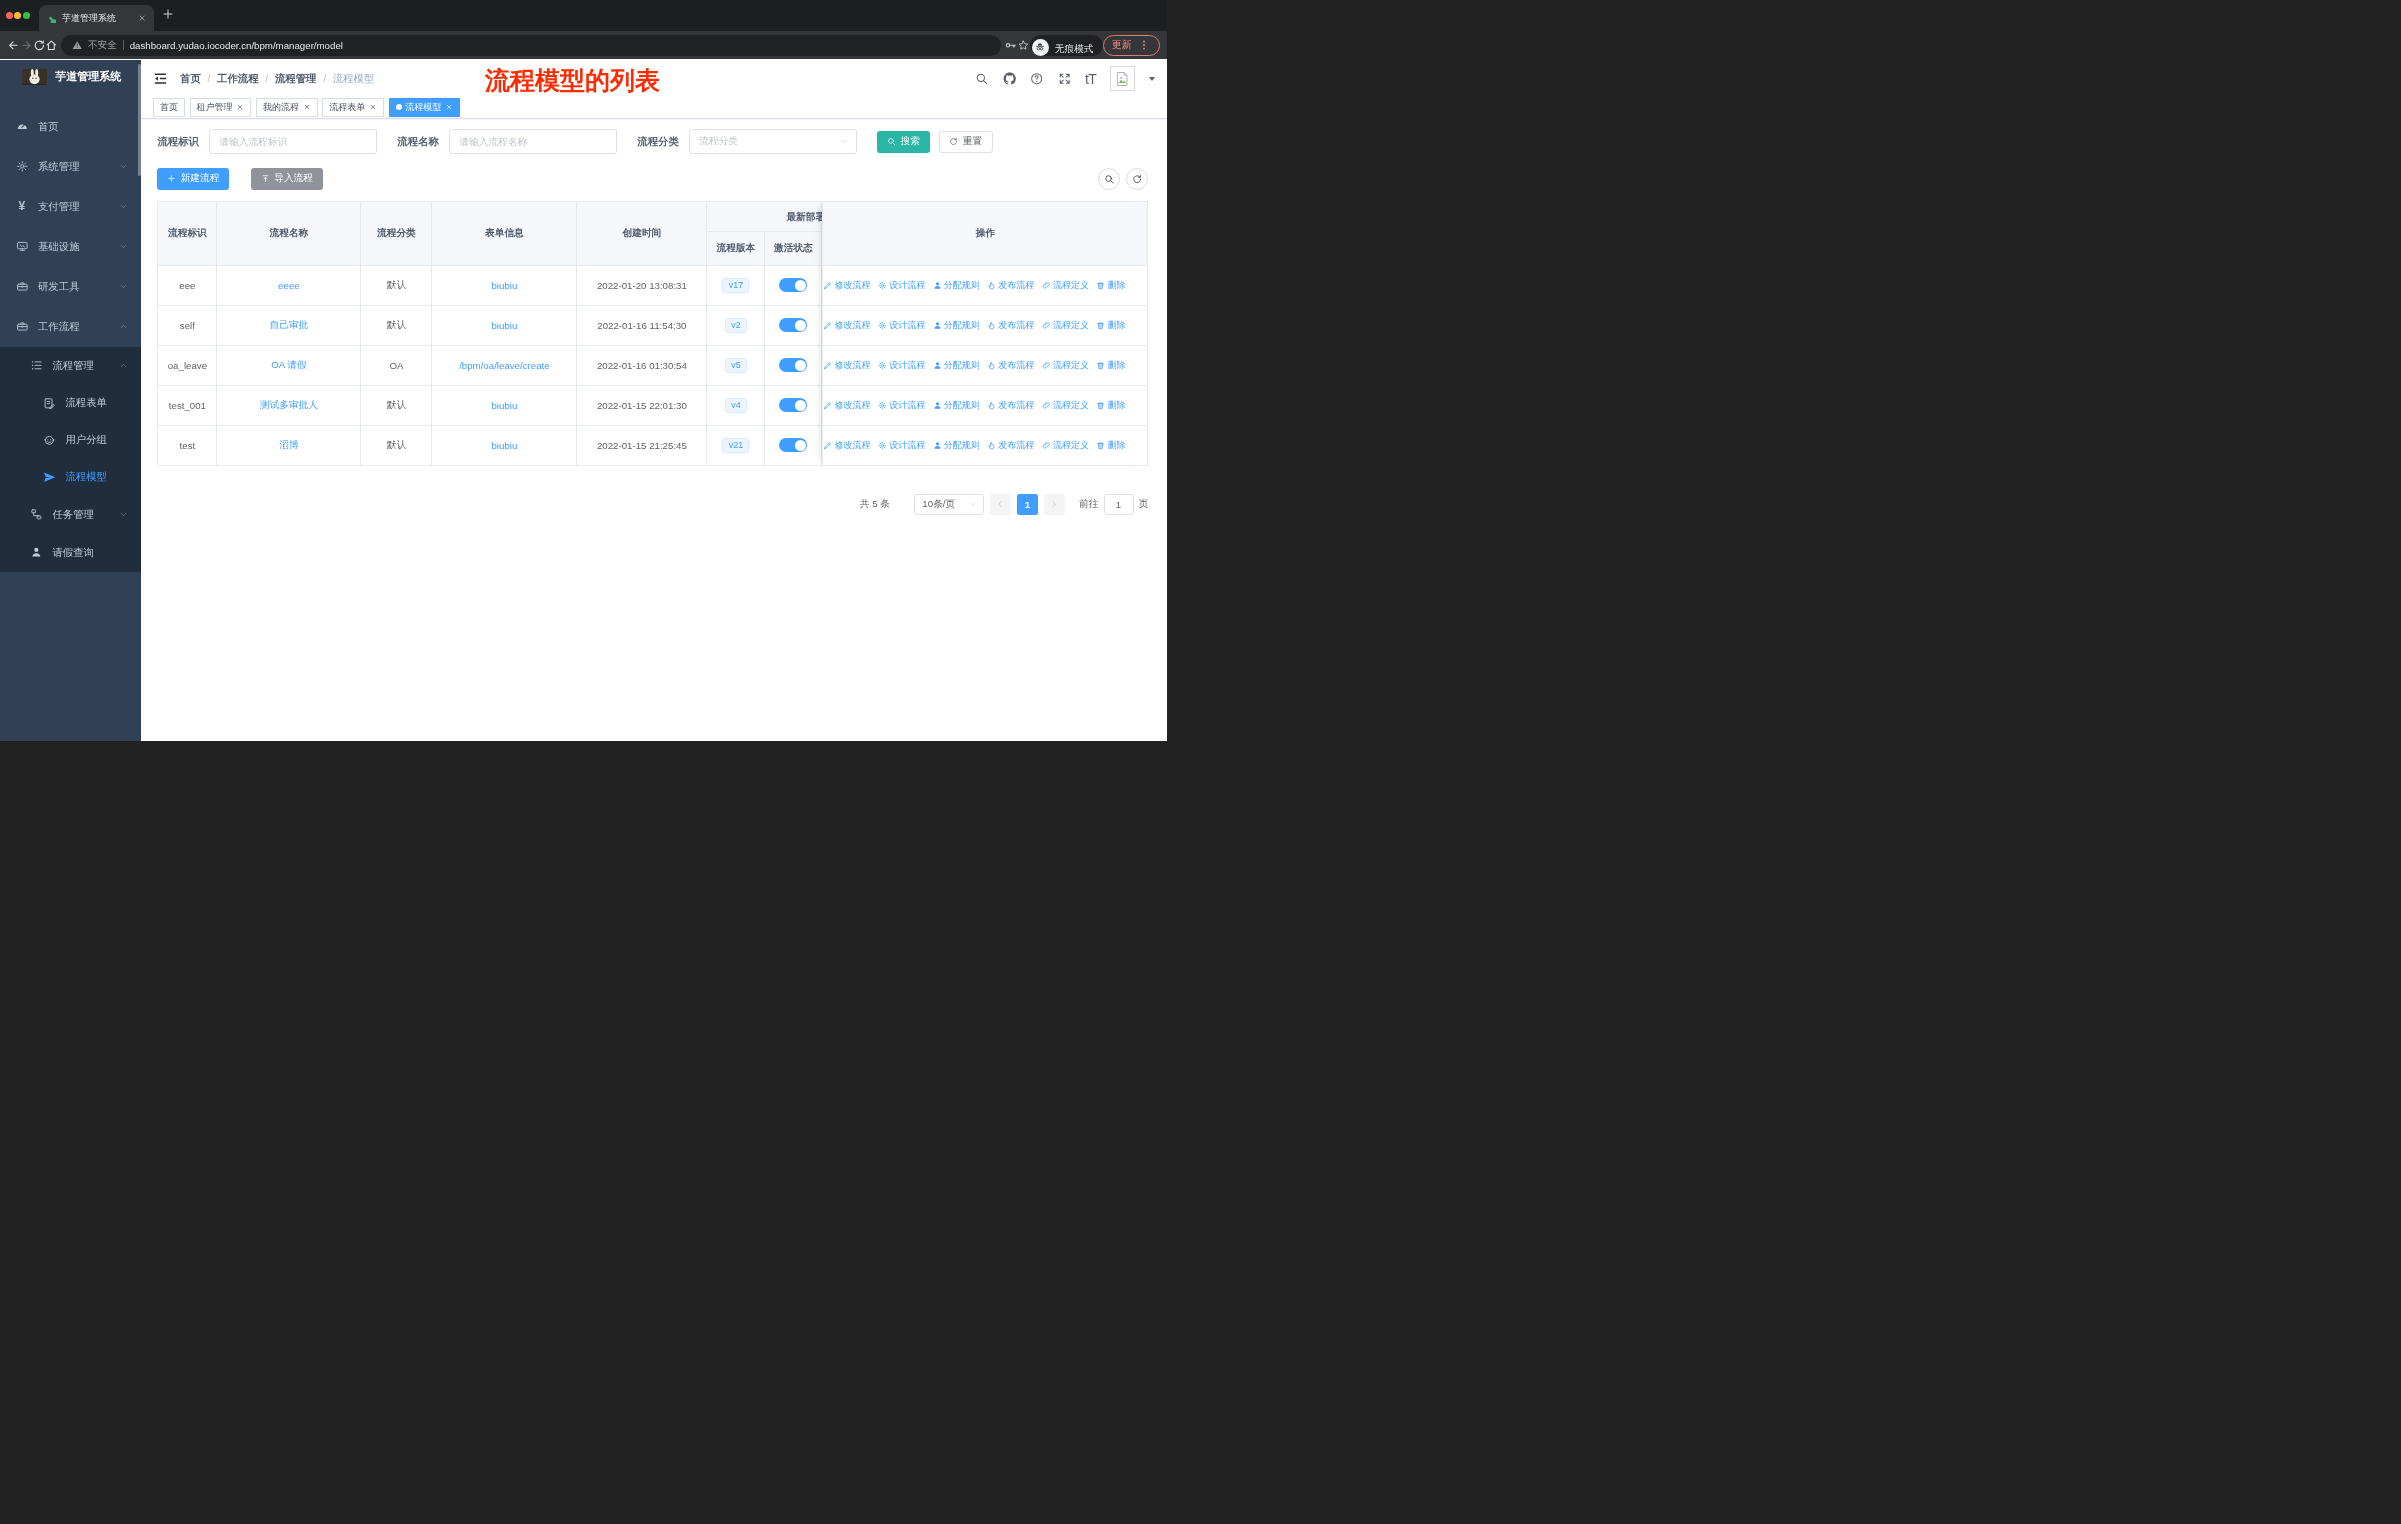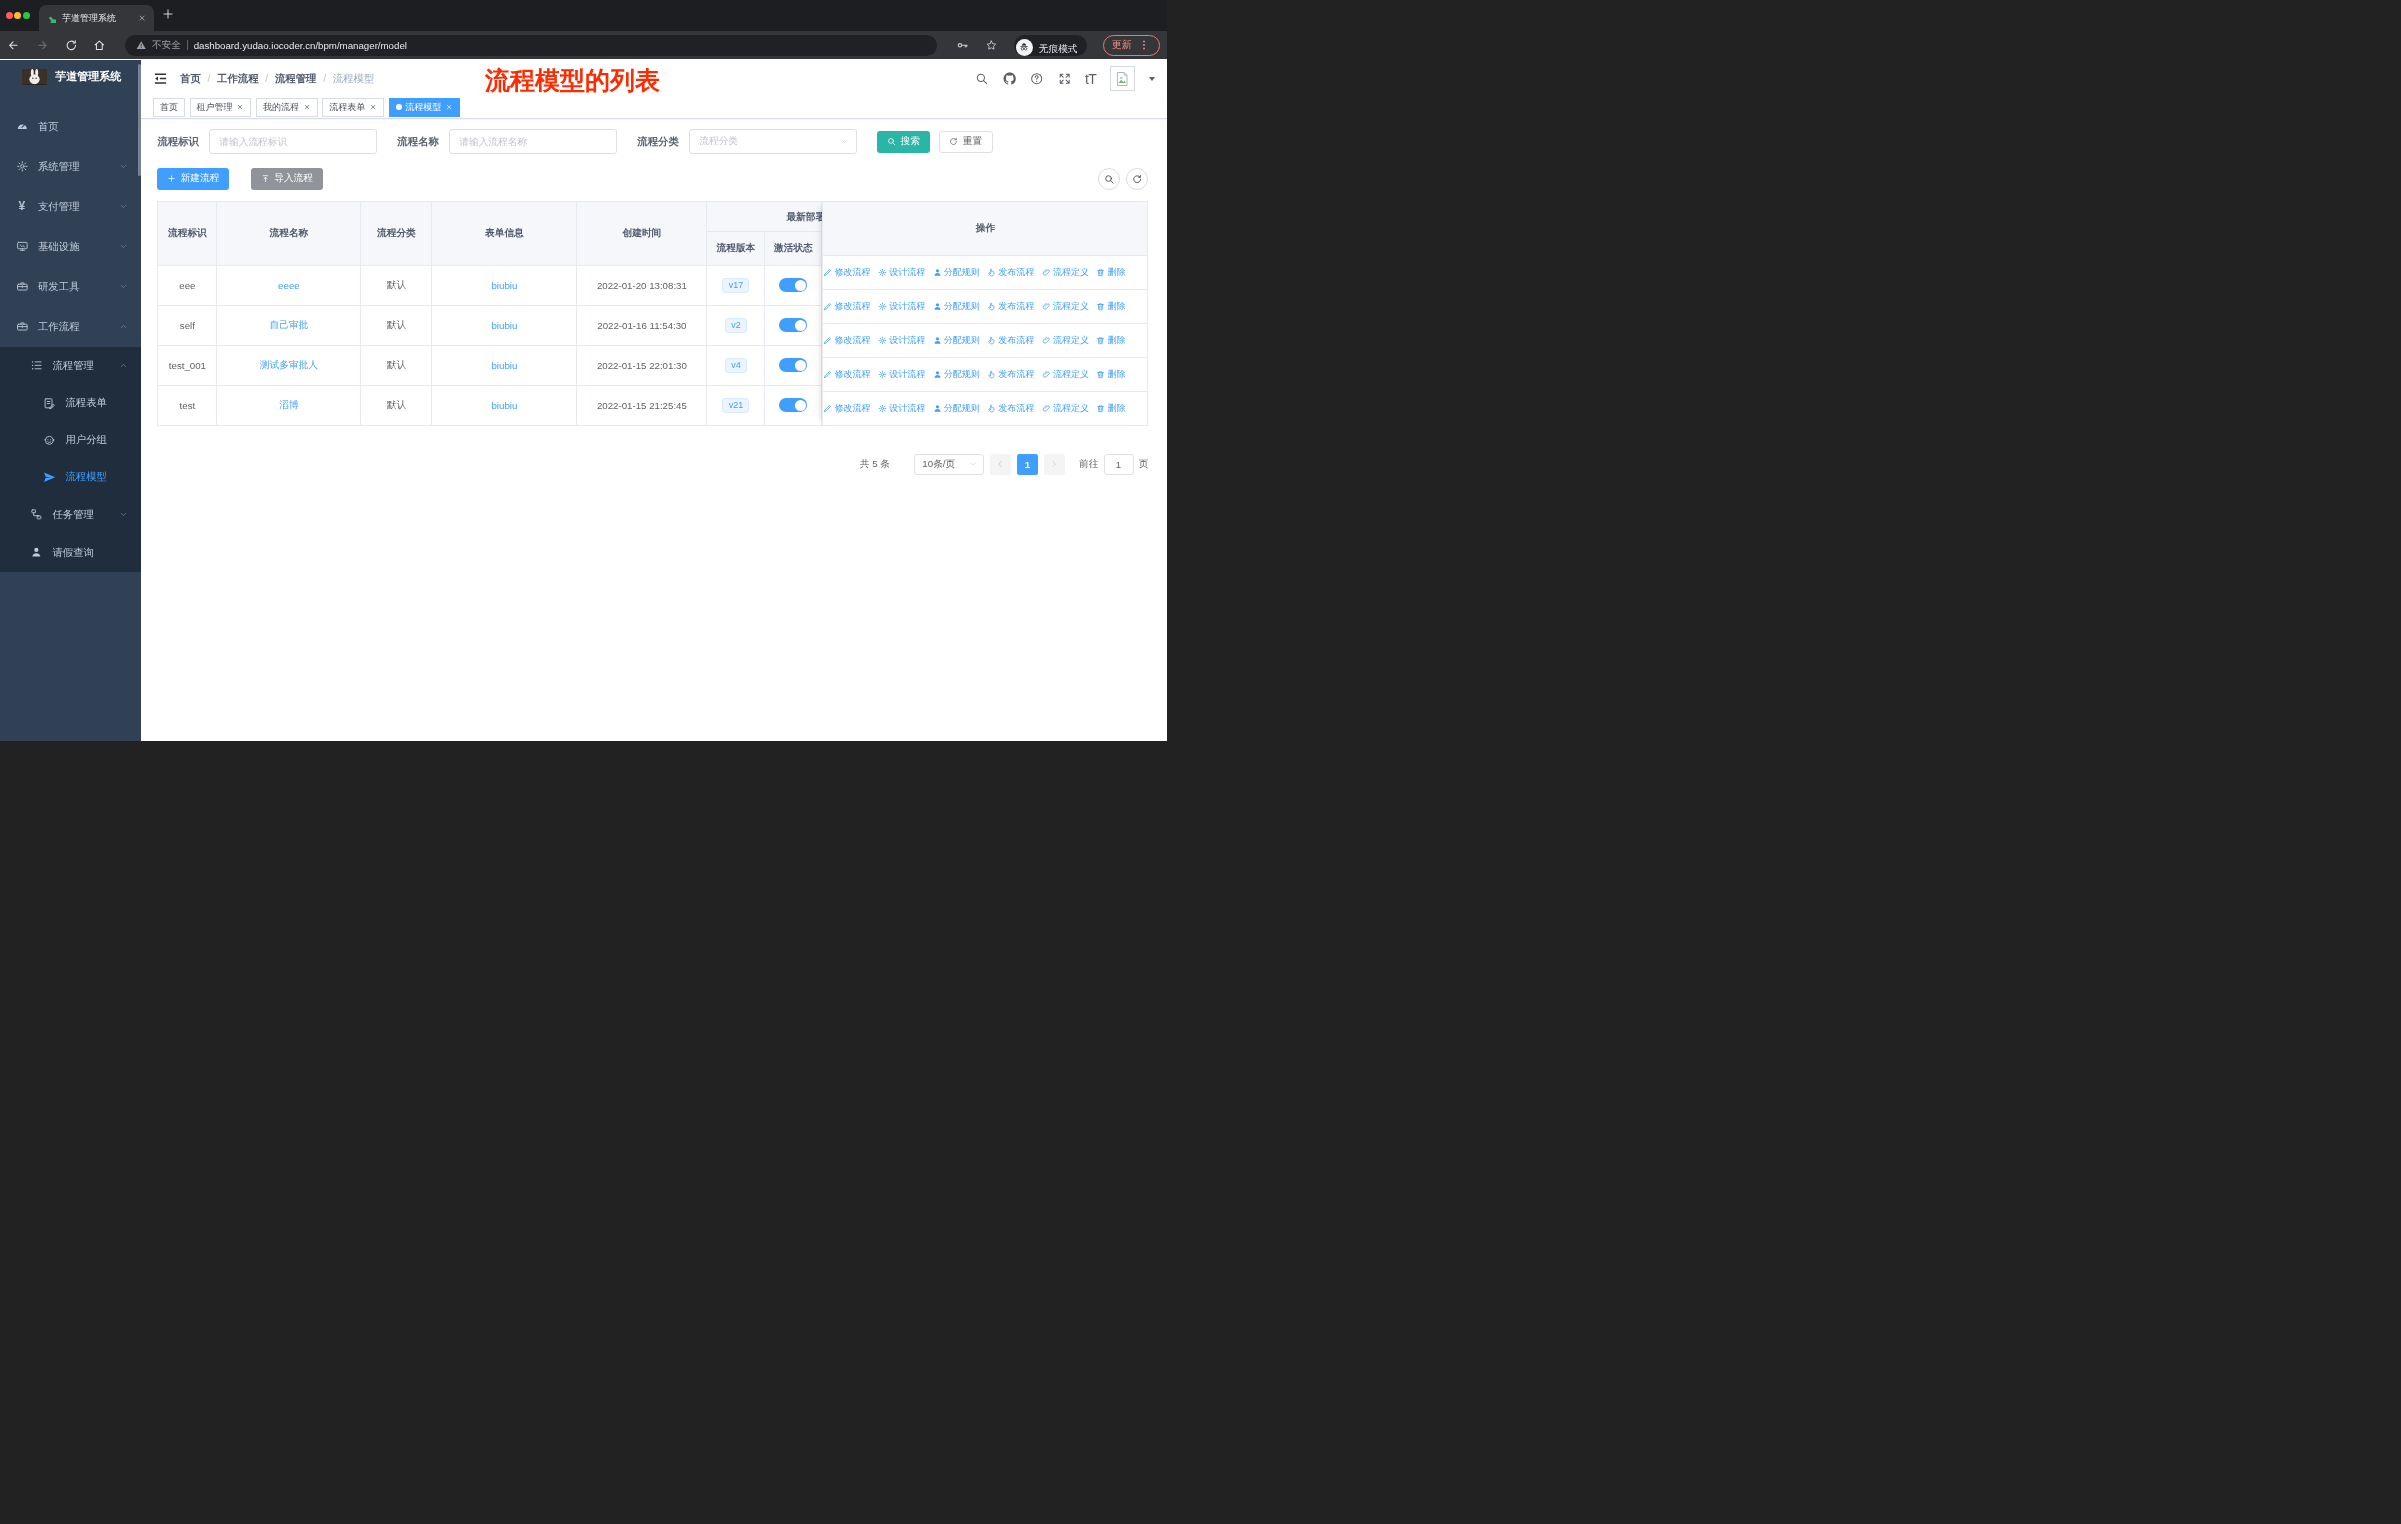--- a/index.html
+++ b/index.html
@@ -7,21 +7,21 @@
   .screen{position:relative;width:1167px;height:741px;background:#fff;overflow:hidden}
   svg{display:block}
   .ic{width:12px;height:12px;stroke:currentColor;fill:none;stroke-width:2;stroke-linecap:round;stroke-linejoin:round}
 
   
   .tabstrip{height:31px;background:#1d1e21;position:relative}
   .dot{position:absolute;top:12px;width:7.4px;height:7.4px;border-radius:50%}
   .tab{position:absolute;left:39px;top:4.5px;width:115px;height:27px;background:#35363a;border-radius:7.4px 7.4px 0 0;display:flex;align-items:center;gap:6px;padding:0 7.4px;color:#e8eaed;font-size:9px}
   .tab-title{flex:1;white-space:nowrap;overflow:hidden}
   .newtab{position:absolute;left:161px;top:7.4px;color:#dfe1e5}
-  .toolbar{height:28px;background:#35363a;display:flex;align-items:center;padding:0 7.4px;gap:16px}
+  .toolbar{height:28px;background:#35363a;display:flex;align-items:center;padding:0 7.4px;gap:0}
   .bic{width:12.7px;height:12.7px;stroke:#dfe1e5;fill:none;stroke-width:2;stroke-linecap:round;stroke-linejoin:round}
   .bic.dim{stroke:#6f7377}
   .urlbar{flex:1;height:21px;background:#202124;border-radius:10.4px;display:flex;align-items:center;gap:6px;padding:0 10.4px;margin:0 3px;font-size:9.7px;color:#9aa0a6}
   .url-div{width:0.7px;height:10.4px;background:#5f6368}
   .url-text{color:#e8eaed}
   .incog{height:21px;background:#202124;border-radius:10.4px;display:flex;align-items:flex-end;gap:6px;padding:0 9px 0 2.2px;color:#e8eaed;font-size:9.7px}
   .incog-circle{width:17px;height:17px;border-radius:50%;background:#f1f3f4;display:flex;align-items:center;justify-content:center}
   .update{height:21px;border:0.7px solid #e07b6f;border-radius:10.4px;display:flex;align-items:center;gap:6.7px;padding:0 8.2px;color:#f28b82;font-size:10px}
 
   
@@ -621,20 +621,40 @@
                   <span class="badge">v2</span>
                 </div>
               <div class="td c7">
                   <span class="toggle">
                     <span class="knob"></span>
                   </span>
                 </div>
               <div class="td spacer"></div>
             </div>
             <div class="tr">
+              <div class="td c1">oa_leave</div>
+              <div class="td c2">
+                  <a class="cell-link">OA 请假</a>
+                </div>
+              <div class="td c3">OA</div>
+              <div class="td c4">
+                  <a class="cell-link">/bpm/oa/leave/create</a>
+                </div>
+              <div class="td c5">2022-01-16 01:30:54</div>
+              <div class="td c6">
+                  <span class="badge">v5</span>
+                </div>
+              <div class="td c7">
+                  <span class="toggle">
+                    <span class="knob"></span>
+                  </span>
+                </div>
+              <div class="td spacer"></div>
+            </div>
+            <div class="tr">
               <div class="td c1">test_001</div>
               <div class="td c2">
                   <a class="cell-link">测试多审批人</a>
                 </div>
               <div class="td c3">默认</div>
               <div class="td c4">
                   <a class="cell-link">biubiu</a>
                 </div>
               <div class="td c5">2022-01-15 22:01:30</div>
               <div class="td c6">

